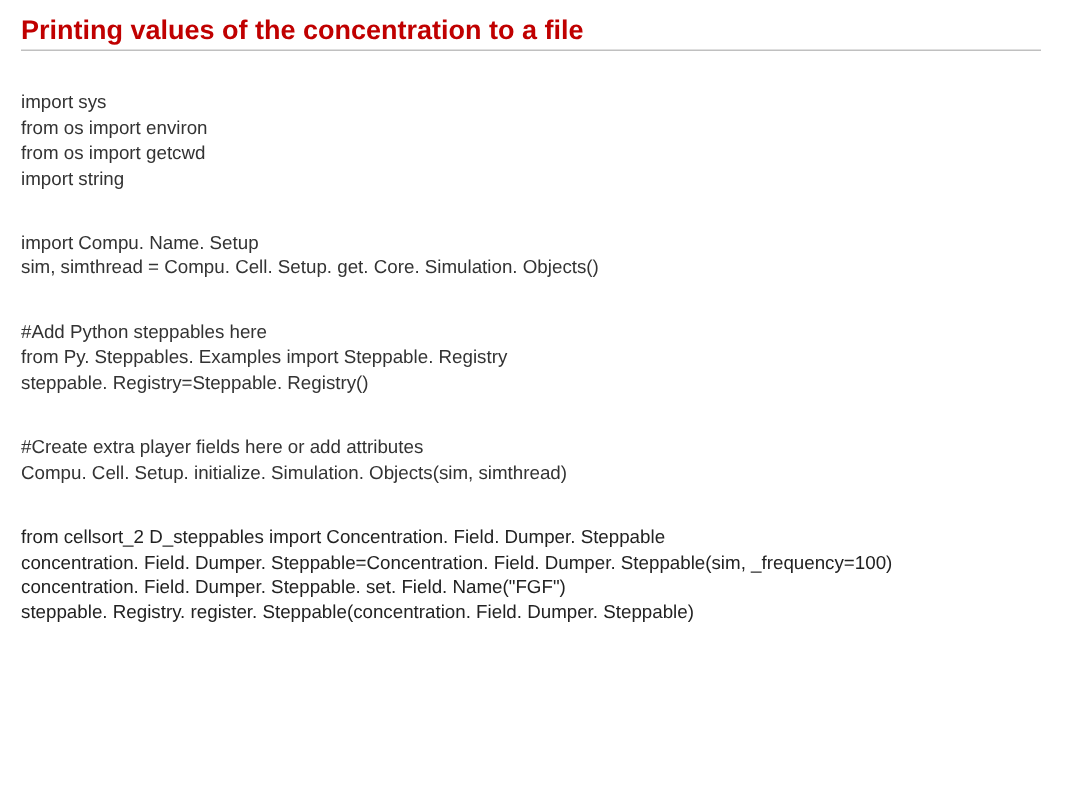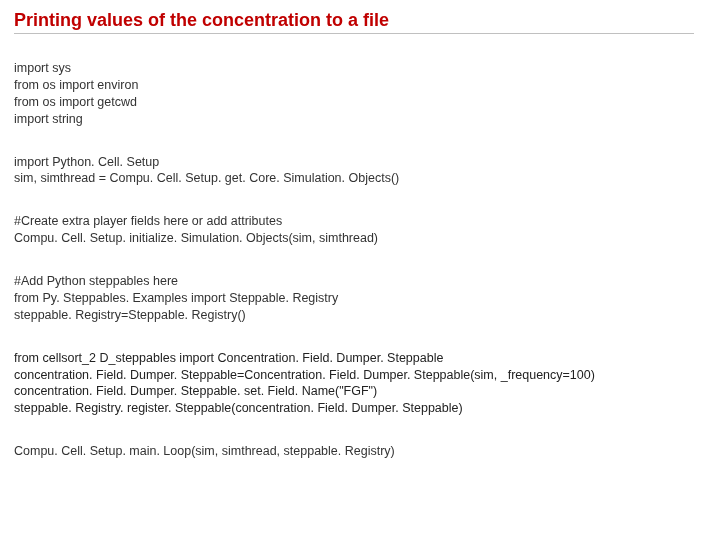--- a/index.html
+++ b/index.html
@@ -42,25 +42,24 @@
 </head>
 <body>
 
 <div class="page">
   <div class="title">Printing values of the concentration to a file</div>
 
   <div class="block">import sys
 from os import environ
 from os import getcwd
 import string</div>
-  <div class="block">import Python. Cell. Setup
+  <div class="block">import Compu. Name. Setup
 sim, simthread = Compu. Cell. Setup. get. Core. Simulation. Objects()</div>
-  <div class="block">#Create extra player fields here or add attributes
-Compu. Cell. Setup. initialize. Simulation. Objects(sim, simthread)</div>
   <div class="block">#Add Python steppables here
 from Py. Steppables. Examples import Steppable. Registry
 steppable. Registry=Steppable. Registry()</div>
+  <div class="block">#Create extra player fields here or add attributes
+Compu. Cell. Setup. initialize. Simulation. Objects(sim, simthread)</div>
   <div class="block bold">from cellsort_2 D_steppables import Concentration. Field. Dumper. Steppable
 concentration. Field. Dumper. Steppable=Concentration. Field. Dumper. Steppable(sim, _frequency=100)
 concentration. Field. Dumper. Steppable. set. Field. Name("FGF")
 steppable. Registry. register. Steppable(concentration. Field. Dumper. Steppable)</div>
-  <div class="block">Compu. Cell. Setup. main. Loop(sim, simthread, steppable. Registry)</div>
 </div>
 
 </body></html>

